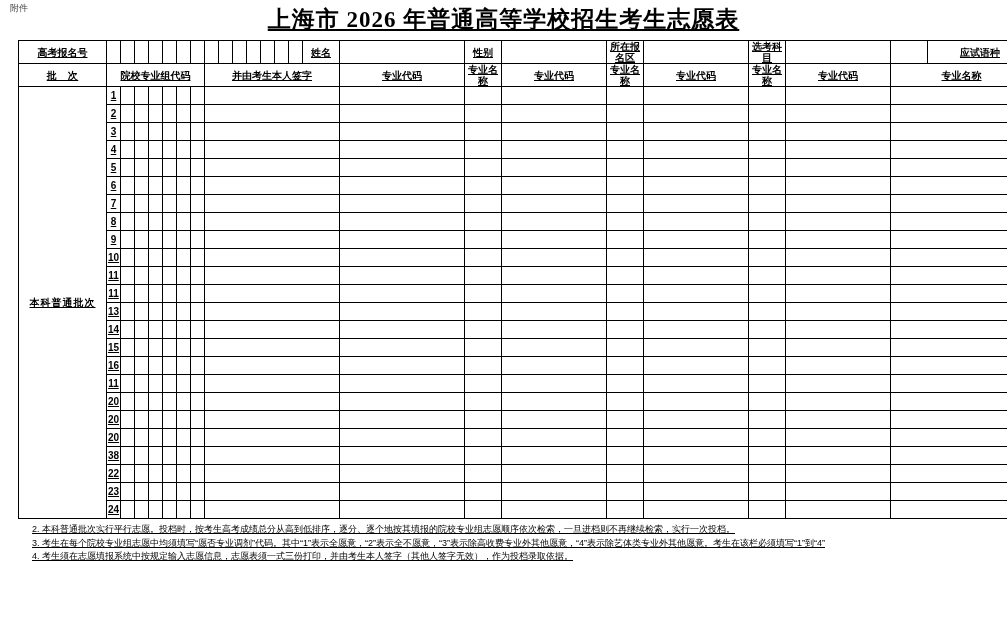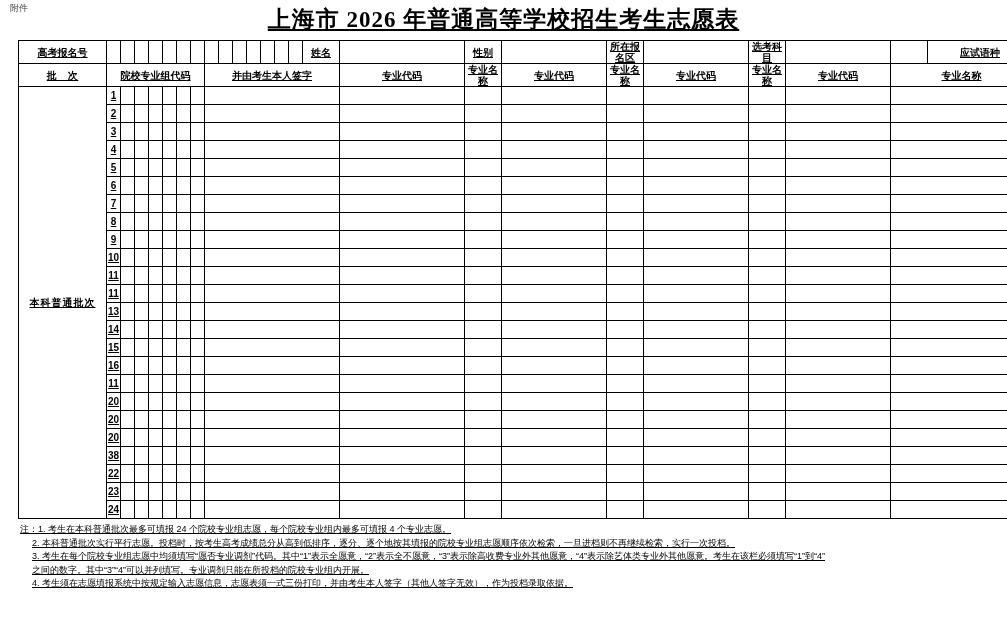--- a/index.html
+++ b/index.html
@@ -622,20 +622,18 @@
             <td class="dataRow"></td>
             <td class="dataRow"></td>
             <td class="dataRow"></td>
             <td class="dataRow" colspan="2"></td>
           </tr>
         </tbody>
     </table>
   </div>
 
   <div class="notes">
-    <div>注：1. 考生在本科普通批次最多可填报 24 个院校专业组志愿，每个院校专业组内最多可填报 4 个专业志愿。</div>
     <div class="note-indent">2. 本科普通批次实行平行志愿。投档时，按考生高考成绩总分从高到低排序，逐分、逐个地按其填报的院校专业组志愿顺序依次检索，一旦进档则不再继续检索，实行一次投档。</div>
     <div class="note-indent">3. 考生在每个院校专业组志愿中均须填写“愿否专业调剂”代码。其中“1”表示全愿意，“2”表示全不愿意，“3”表示除高收费专业外其他愿意，“4”表示除艺体类专业外其他愿意。考生在该栏必须填写“1”到“4”</div>
-    <div class="note-indent">之间的数字。其中“3”“4”可以并列填写。专业调剂只能在所投档的院校专业组内开展。</div>
     <div class="note-indent">4. 考生须在志愿填报系统中按规定输入志愿信息，志愿表须一式三份打印，并由考生本人签字（其他人签字无效），作为投档录取依据。</div>
   </div>
 
 </div>
 
 </body></html>

